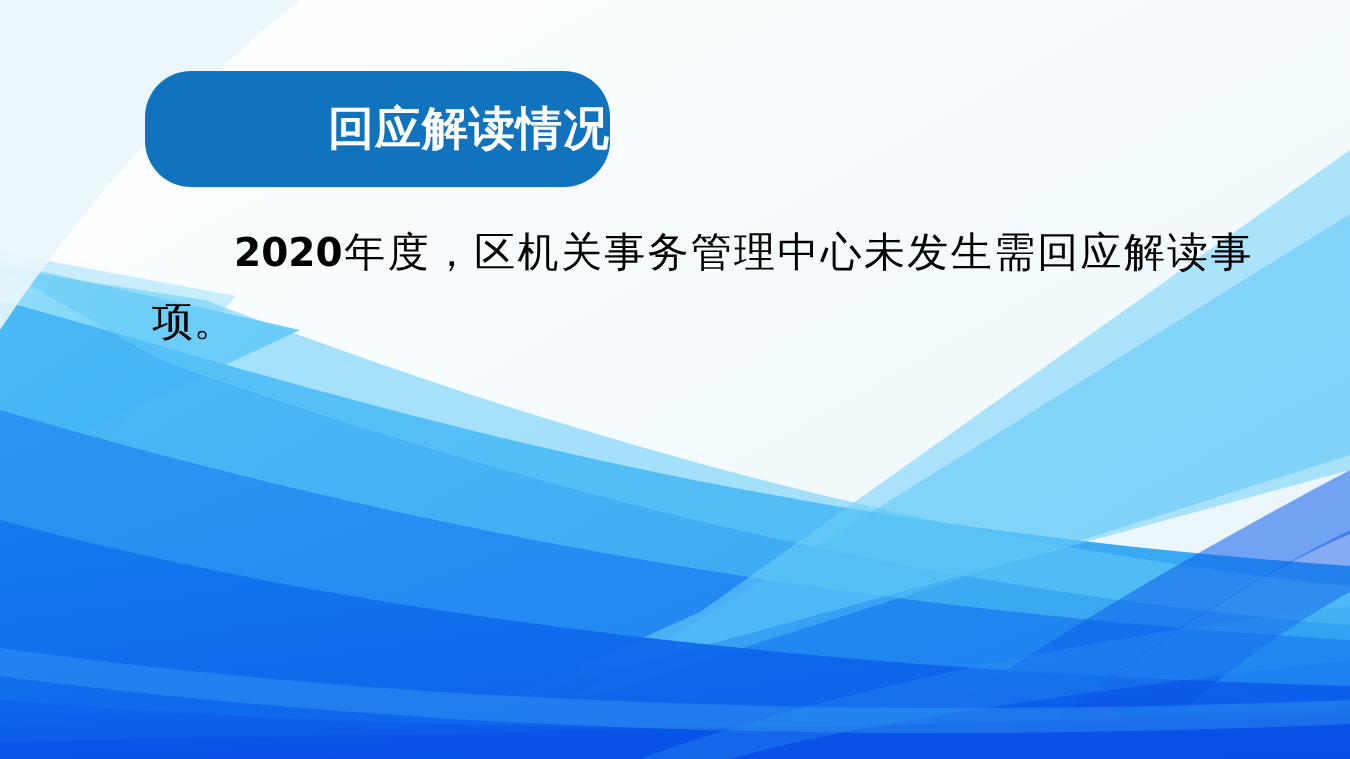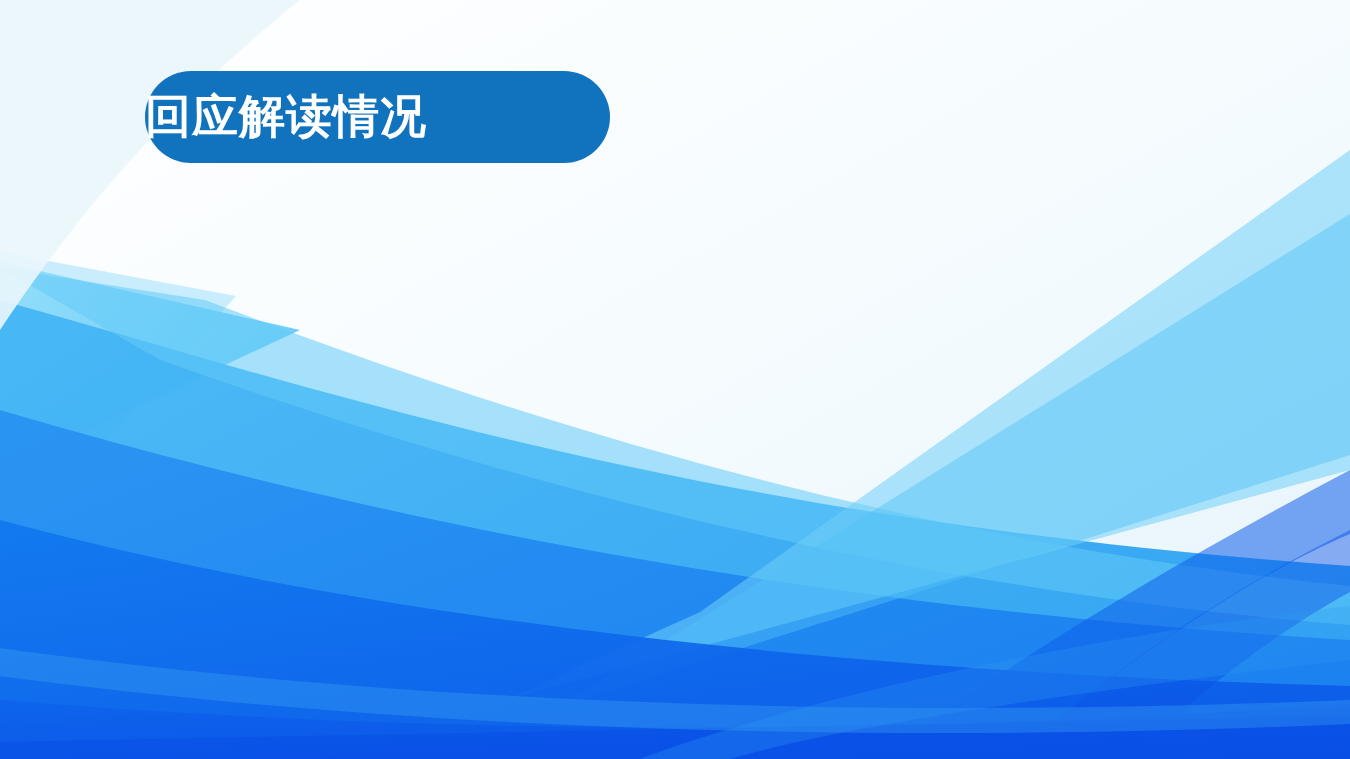--- a/index.html
+++ b/index.html
@@ -31,27 +31,27 @@
     pointer-events:none;
     z-index:0;
   }
 
   
   .title-pill {
     position:absolute;
     left:145px;
     top:71px;
     width:465px;
-    height:92px;
+    height:116px;
     border-radius:46px;
     background:#1173BE;
     z-index:5;
     display:flex;
     align-items:center;
-    justify-content:flex-start;
+    justify-content:flex-end;
   }
   .title-pill-label {
     color:#ffffff;
     font-family:"DejaVu Sans", "Liberation Sans", sans-serif;
     font-weight:bold;
     font-size:46px;
     letter-spacing:1px;
     line-height:1;
     white-space:nowrap;
     transform:translateY(-1px);
@@ -144,14 +144,17 @@
     <path d="M640,759 C800,700 1060,640 1350,606 L1350,660
              C1090,690 850,724 730,759 Z" fill="#2E97F3" opacity="0.30"></path>
 
     <path d="M0,0 L300,0 C150,120 60,240 0,330 Z" fill="#EAF6FC" opacity="0.9"></path>
   </svg>
 
   <div class="title-pill">
     <span class="title-pill-label">回应解读情况</span>
   </div>
 
+  <p class="body-copy">
+    <span class="indent"></span><span class="num">2020</span><span>年度，区机关事务管理中心未发生需回应解读事项。</span>
+  </p>
 
 </div>
 
 </body></html>

